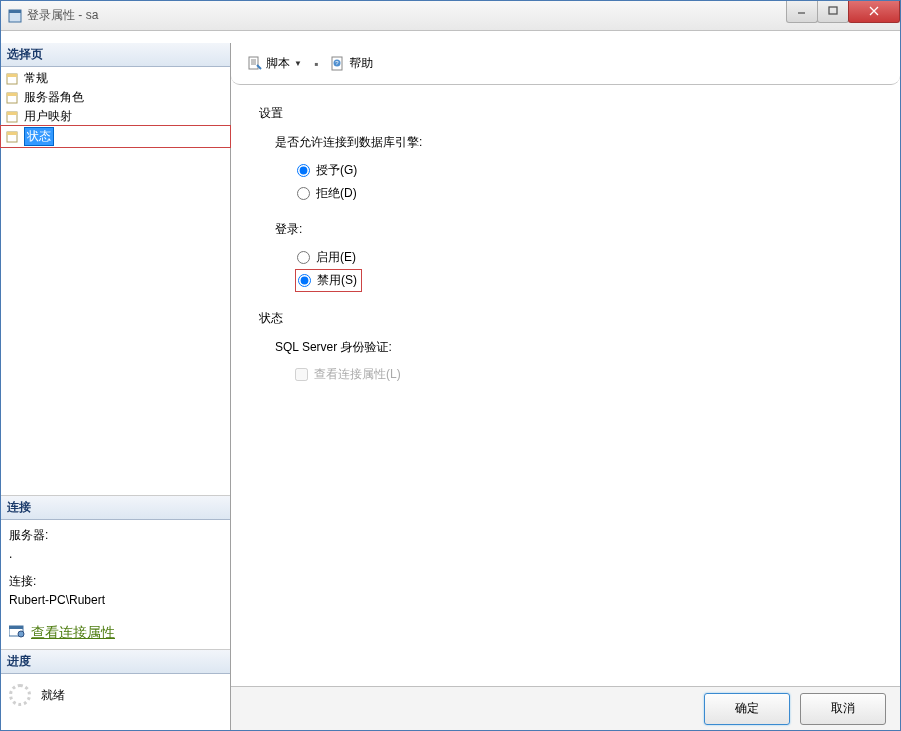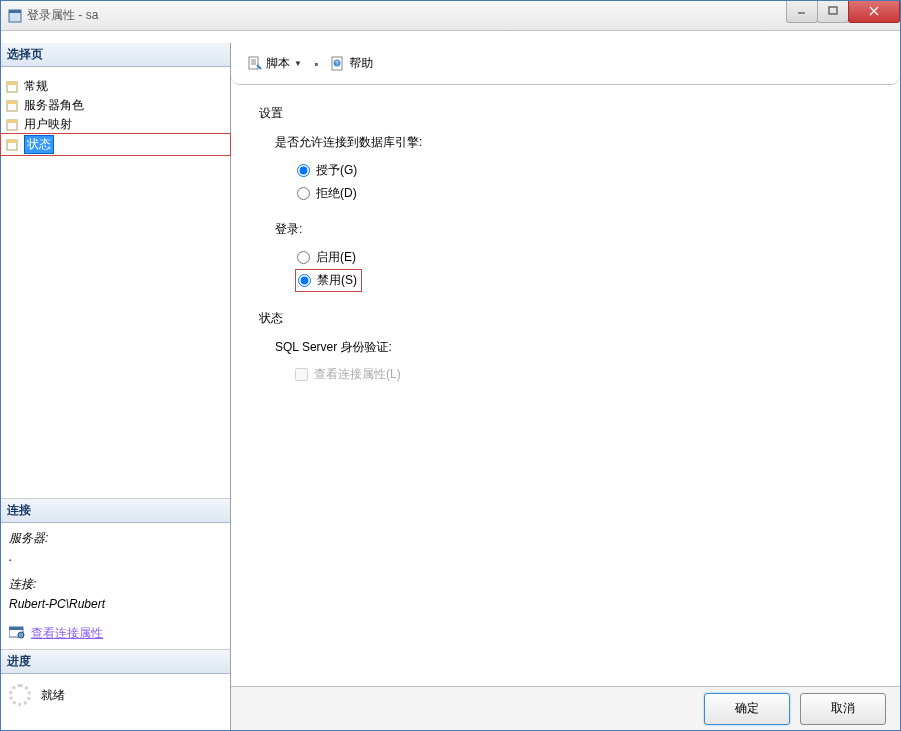--- a/index.html
+++ b/index.html
@@ -70,21 +70,21 @@
     }
     .panel-header {
       background: linear-gradient(to bottom, #f2f5fa, #dde7f2);
       border-bottom: 1px solid #a9b8cc;
       padding: 3px 6px;
       font-weight: bold;
       color: #1a3a6a;
       font-size: 12px;
     }
     .nav-list {
-      padding: 10px 0;
+      padding: 2px 0;
       flex: 1;
     }
     .nav-item {
       display: flex; align-items: center;
       padding: 1px 4px;
       cursor: pointer;
     }
     .nav-item .nav-icon {
       width: 16px; height: 16px; margin-right: 3px;
       display: inline-flex; align-items: center; justify-content: center;
@@ -99,24 +99,24 @@
       outline: 1px solid #cc4444;
     }
     .conn-section {
       border-top: 1px solid #ccc;
     }
     .conn-body {
       padding: 6px 8px;
       font-size: 12px;
       line-height: 1.6;
     }
-    .conn-body .row { margin-bottom: 8px; font-style: italic; }
+    .conn-body .row { margin-bottom: 8px; }
     .link-row { display: flex; align-items: center; margin-top: 10px; }
     .link-row .link-icon { width: 18px; height: 16px; margin-right: 4px; }
-    .link-row a { color: #8b5cf6; text-decoration: underline; font-size: 12px; }
+    .link-row a { color: #4d7c0f; text-decoration: underline; font-size: 14px; }
     .progress-section { border-top: 1px solid #ccc; }
     .progress-body {
       padding: 10px 8px 24px 8px;
       display: flex; align-items: center;
     }
     .spinner {
       width: 22px; height: 22px; margin-right: 10px;
       border: 3px dotted #d0d0d0; border-radius: 50%;
     }
     

